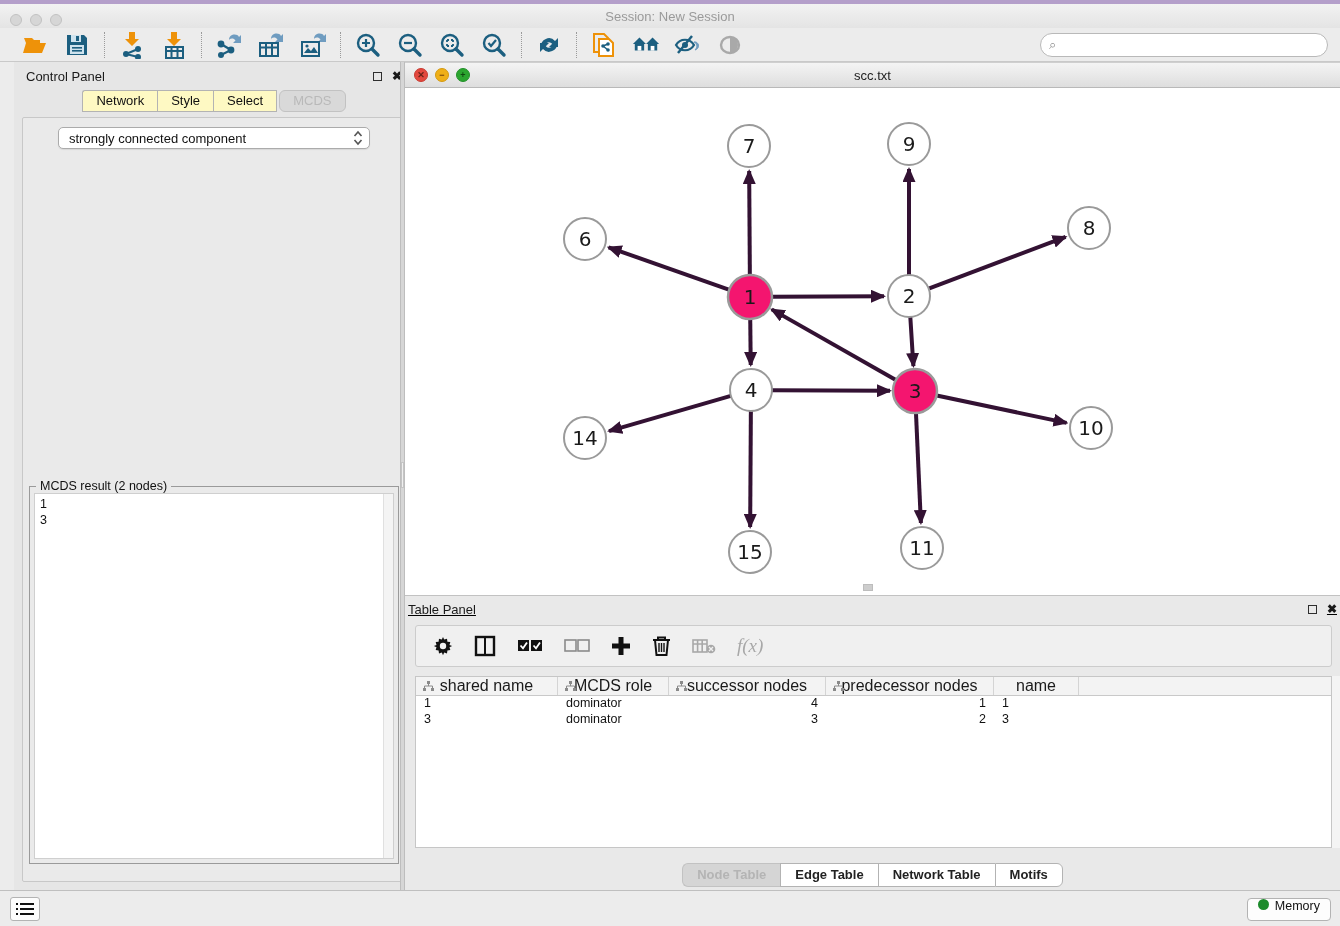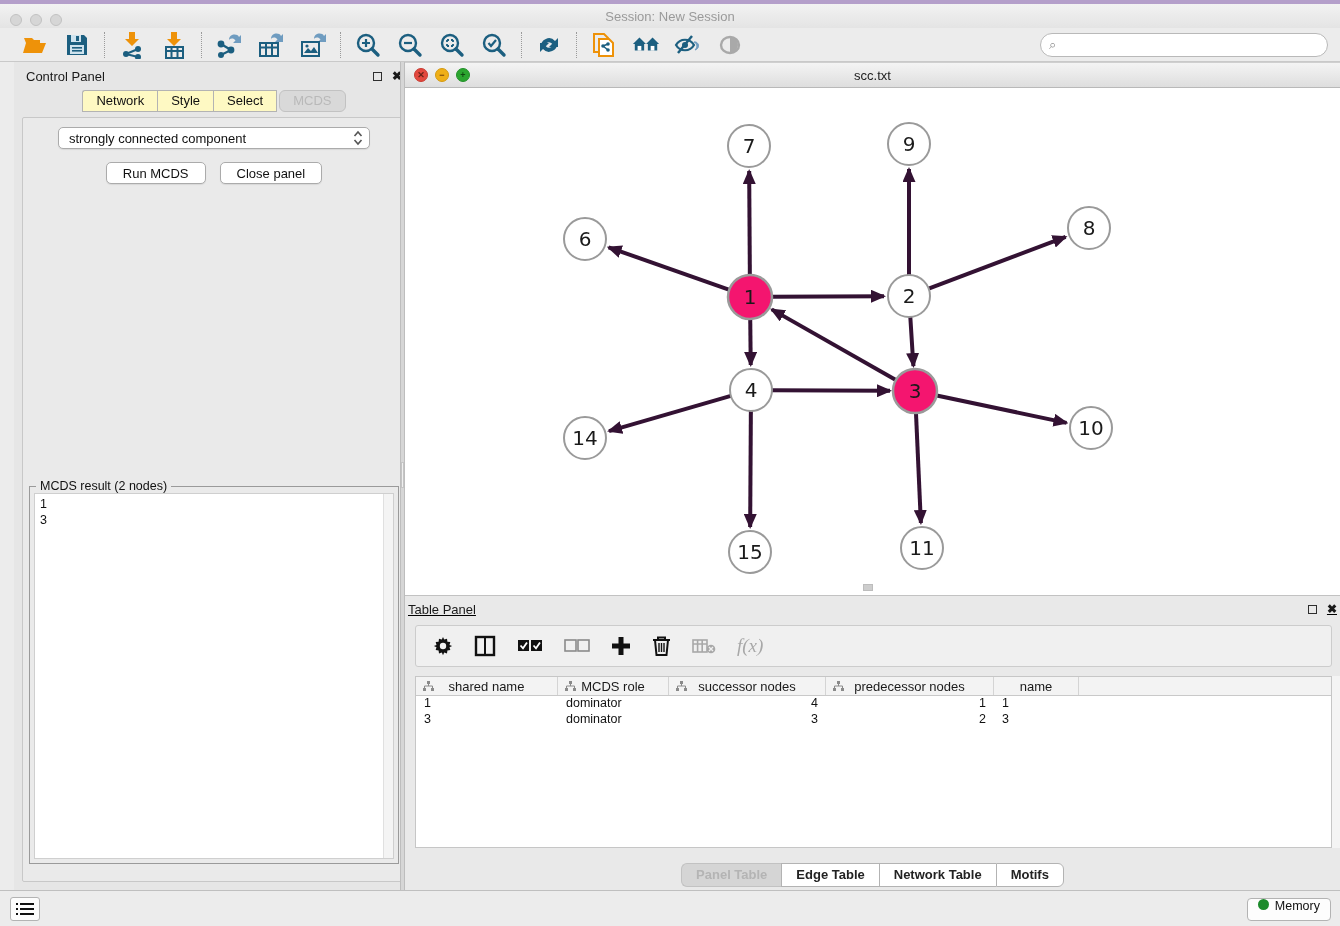--- a/index.html
+++ b/index.html
@@ -63,21 +63,21 @@
 
   
   .table-panel { position:absolute; left:405px; top:595px; width:935px; height:295px; background:#e9e9e9; border-top:1px solid #c2c2c2; }
   .tp-header { height:26px; display:flex; align-items:center; padding:0 3px;text-decoration:underline; }
   .tp-title { font-size:13px; color:#1a1a1a; }
   .tp-toolbar { position:absolute; left:10px; top:29px; width:917px; height:42px; background:#f0f0f0; border:1px solid #cccccc; border-radius:3px; display:flex; align-items:center; gap:21px; padding-left:17px; }
   .tp-tool { display:flex; align-items:center; justify-content:center; height:26px; }
   .fx-label { font-family:"Liberation Serif",serif; font-style:italic; font-size:19px; color:#a8a8a8; }
   .data-table { position:absolute; left:10px; top:80px; width:917px; height:172px; background:#fff; border:1px solid #c6c6c6; }
   .dt-headrow { display:flex; height:19px; background:#f3f3f3; border-bottom:1px solid #c9c9c9; }
-  .dt-hcell { display:flex; align-items:center; justify-content:center; position:relative; font-size:13px; color:#1a1a1a; border-right:1px solid #d4d4d4; gap:5px; }
+  .dt-hcell { display:flex; align-items:center; justify-content:center; position:relative; font-size:16px; color:#1a1a1a; border-right:1px solid #d4d4d4; gap:5px; }
   .dt-hcell .sort-ic { position:absolute; left:7px; top:4px; }
   .dt-row { display:flex; height:16px; font-size:12.5px; color:#111; }
   .dt-cell { padding:0 8px; overflow:hidden; white-space:nowrap; }
   .ralign { text-align:right; }
   .tbl-vscroll { position:absolute; right:0px; top:80px; width:9px; height:172px; background:#f4f4f4; border-left:1px solid #c6c6c6; }
   .tp-tabs { position:absolute; left:0; bottom:3px; width:935px; height:24px; display:flex; justify-content:center; align-items:center; }
   .tp-tab { background:#fff; border:1px solid #b3b3b3; border-right:none; font-size:13px; font-weight:bold; padding:3px 14px 4px; color:#222; }
   .tp-tab:last-child { border-right:1px solid #b3b3b3; border-radius:0 6px 6px 0; }
   .tp-tab.selected { background:#d5d5d5; color:#b4b4b4; border-color:#c2c2c2; border-radius:6px 0 0 6px; }
 
@@ -268,24 +268,20 @@
         <span class="cp-tab last-plain">Select</span>
         <span class="cp-tab selected">MCDS</span>
       </div>
     <div class="cp-content">
       <div class="dropdown">
         <span class="dd-text">strongly connected component</span>
         <svg width="10" height="16" viewBox="0 0 10 16">
             <path d="M1.5 6 L5 2 L8.5 6" fill="none" stroke="#555" stroke-width="1.6"></path>
             <path d="M1.5 10 L5 14 L8.5 10" fill="none" stroke="#555" stroke-width="1.6"></path>
           </svg>
-      </div>
-      <div class="btn-row">
-        <button class="push-btn">Run MCDS</button>
-        <button class="push-btn">Close panel</button>
       </div>
       <div class="fieldset">
         <span class="legend">MCDS result (2 nodes)</span>
         <div class="result-area" id="result-area">1
 3</div>
         <div class="result-scroll"></div>
       </div>
     </div>
   </div>
 
@@ -497,21 +493,21 @@
             <div class="dt-cell" style="width: 142px;">3</div>
             <div class="dt-cell" style="width: 111px;">dominator</div>
             <div class="dt-cell ralign" style="width: 157px;">3</div>
             <div class="dt-cell ralign" style="width: 168px;">2</div>
             <div class="dt-cell" style="width: 85px;">3</div>
           </div>
         </div>
     </div>
     <div class="tbl-vscroll"></div>
     <div class="tp-tabs" id="tp-tabs">
-        <span class="tp-tab selected">Panel Table</span>
+        <span class="tp-tab selected">Node Table</span>
         <span class="tp-tab">Edge Table</span>
         <span class="tp-tab">Network Table</span>
         <span class="tp-tab">Motifs</span>
       </div>
   </div>
 
   <div class="statusbar">
     <span class="list-btn">
       <svg width="18" height="14" viewBox="0 0 18 14">
           <g fill="#111">

